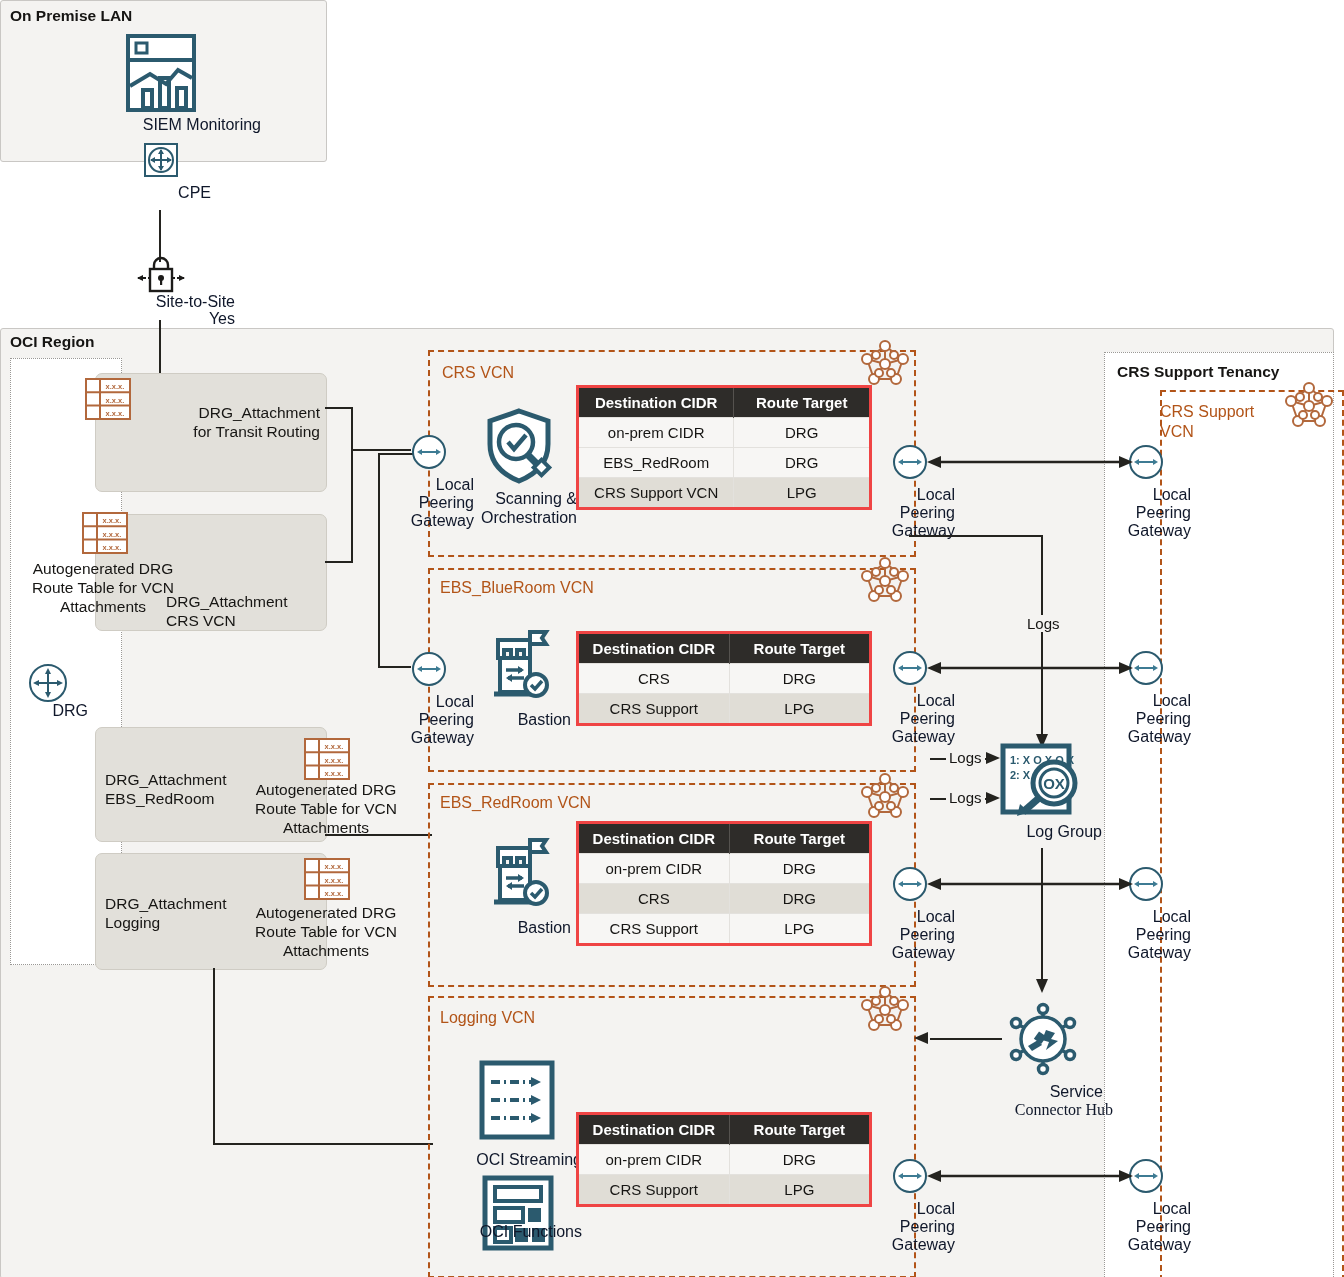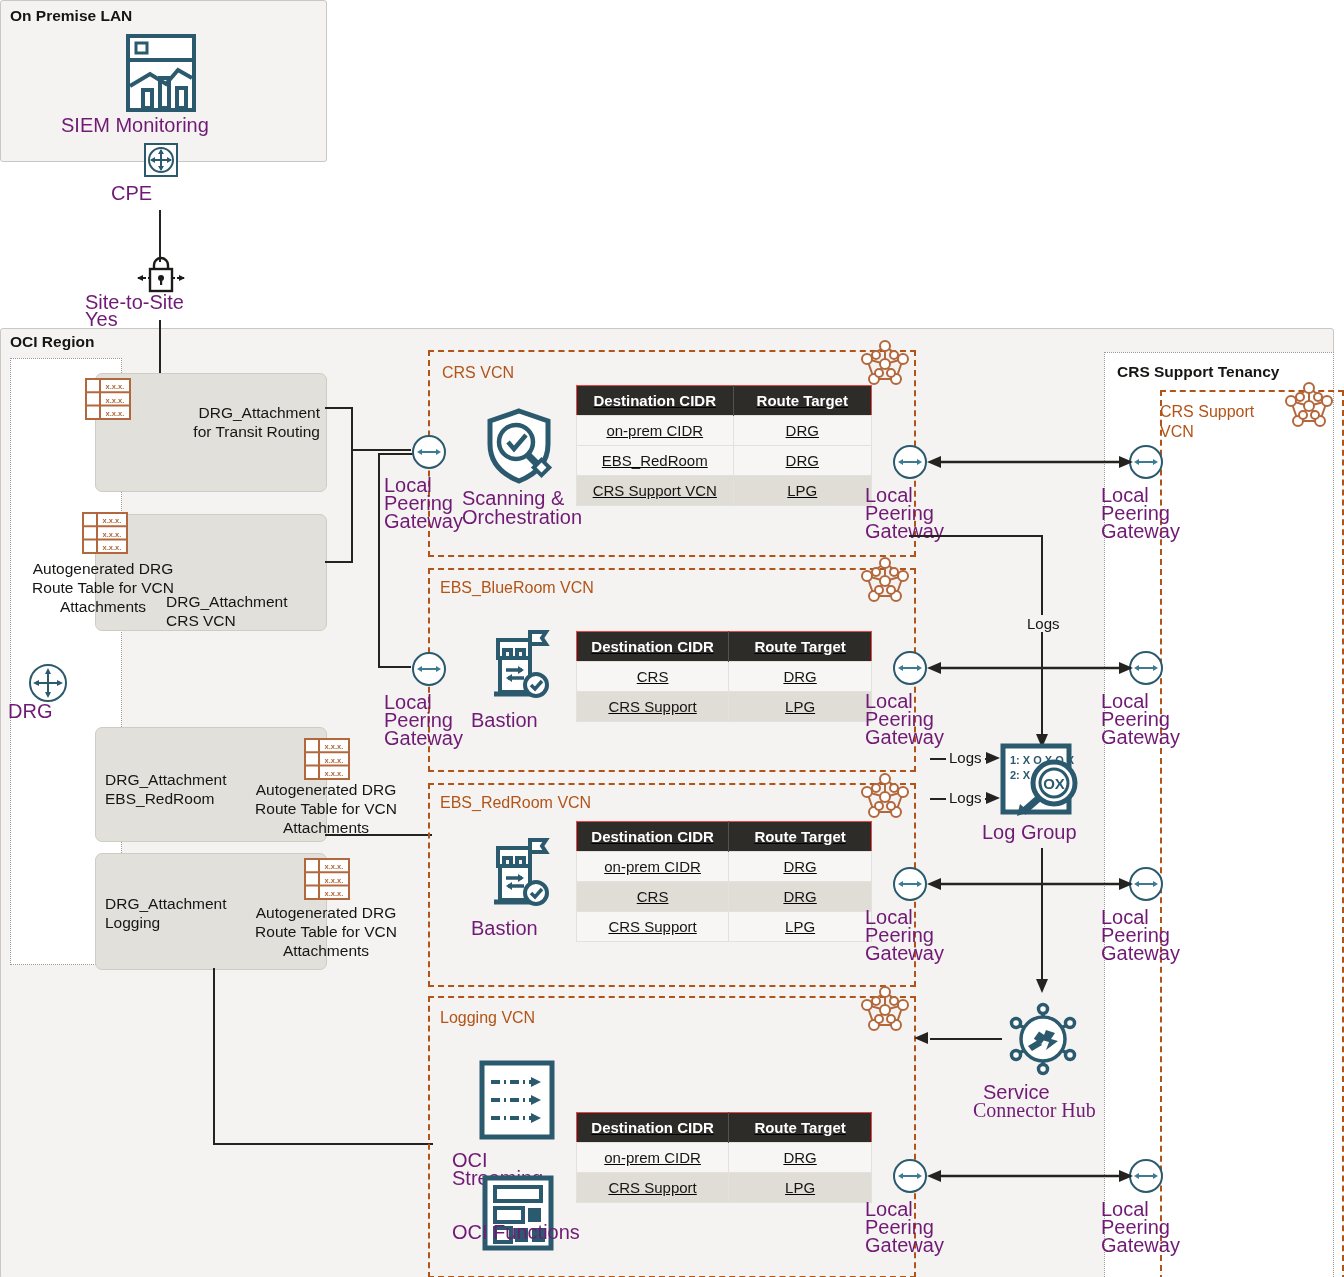--- a/index.html
+++ b/index.html
@@ -1,34 +1,34 @@
 <!DOCTYPE html>
 <html><head>
 <meta charset="utf-8">
 <style>
   html,body{margin:0;padding:0;background:#ffffff;}
   body{font-family:"Liberation Sans", sans-serif;}
   #stage{position:relative;width:1344px;height:1277px;background:#ffffff;overflow:hidden;}
-  .lbl{position:absolute;color:#701a75;font-size:20px;line-height:18px;text-align:left;}
+  .lbl{position:absolute;color:#0f172a;font-size:16px;line-height:18px;text-align:right;}
 
   
   .box-onprem{position:absolute;background:#f4f3f1;border:1px solid #c9c7c4;border-radius:3px;}
   .box-region{position:absolute;background:#f4f3f1;border:1px solid #c9c7c4;border-radius:3px;}
   .box-dotted{position:absolute;border:1px dotted #9a9895;background:#ffffff;}
   .box-dotted-t{position:absolute;border:1px dotted #9a9895;background:#ffffff;}
   .vcn{position:absolute;border:2px dashed #b25418;background:transparent;}
   .vcn-title{position:absolute;color:#b25418;font-size:16px;font-weight:normal;line-height:19px;}
   .ctr-title{position:absolute;font-size:15.5px;font-weight:bold;color:#161513;}
 
   
   .card{position:absolute;background:#e2e0da;border:1px solid #cfccc4;border-radius:7px;}
   .card-txt{position:absolute;font-size:15.5px;line-height:19px;color:#161513;}
 
   
-  .rt{position:absolute;border-collapse:collapse;border:1px solid #ef4444;font-size:15px;text-decoration:underline;}
+  .rt{position:absolute;border-collapse:collapse;border:3px solid #ef4444;font-size:15px;}
   .rt th{background:#2e2c29;color:#ffffff;font-weight:bold;font-size:15px;padding:6px 10px;text-align:center;
          border-right:1px solid #55524e;}
   .rt th:last-child{border-right:none;}
   .rt td{background:#f7f6f4;color:#161513;padding:6px 10px;text-align:center;border:1px solid #e3e1dd;}
   .rt tr.alt td{background:#e0ddd6;}
 
   
   .ln{position:absolute;background:#24231f;}
   .lnh{height:2px;}
   .lnv{width:2px;}

